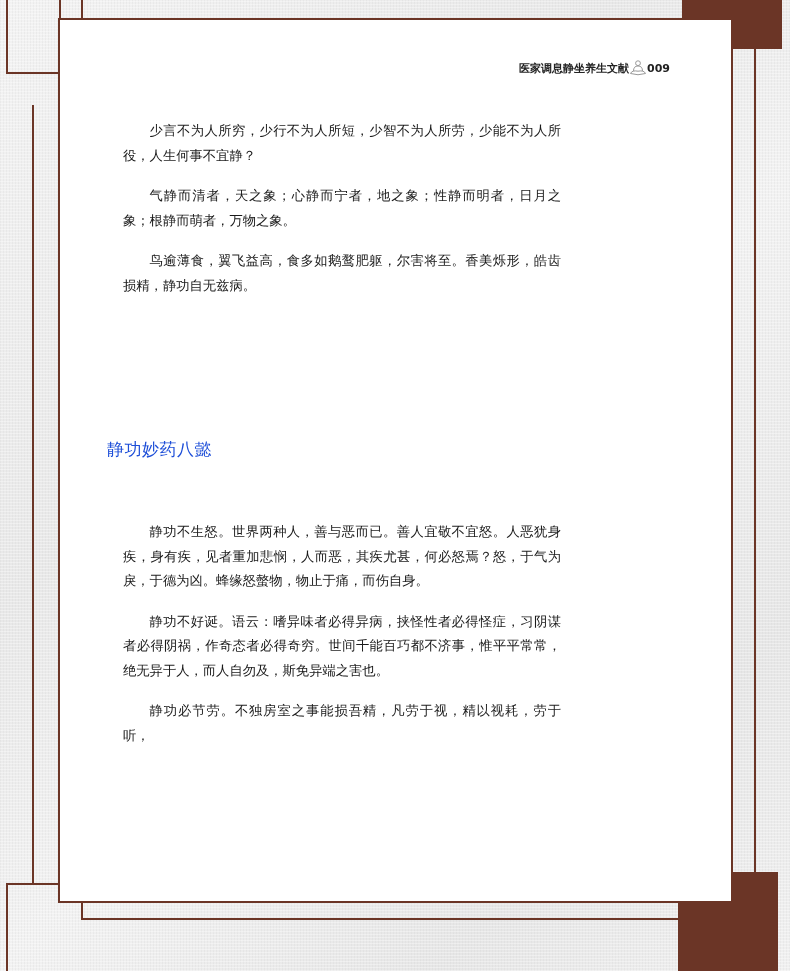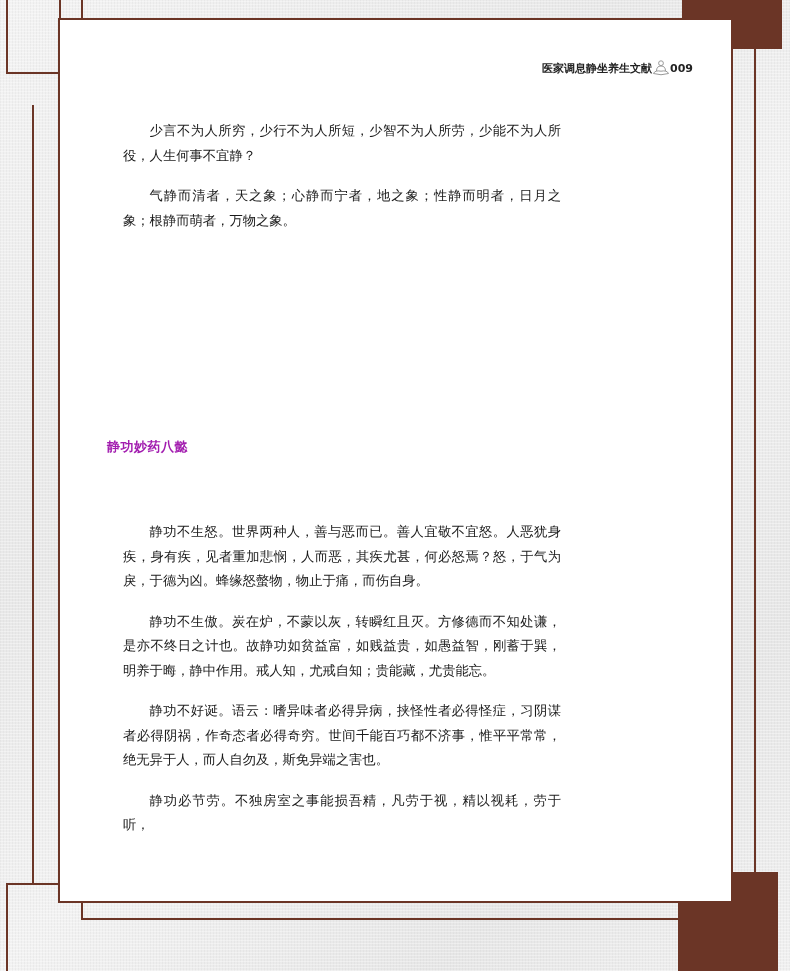--- a/index.html
+++ b/index.html
@@ -14,41 +14,41 @@
   }
   .line { position: absolute; background: #6b3526; }
   .block { position: absolute; background: #6b3526; }
   .outline { position: absolute; border: 2px solid #6b3526; box-sizing: border-box; }
 
   .page {
     position: absolute; left: 58px; top: 18px; width: 675px; height: 885px;
     background: #ffffff; border: 2px solid #6b3526; box-sizing: border-box;
   }
   .running-head {
-    position: absolute; right: 97px; top: 60px;
+    position: absolute; right: 120px; top: 60px;
     display: flex; align-items: center; 
     font-family: "DejaVu Sans", "Liberation Sans", sans-serif;
     font-size: 11px; font-weight: bold; color: #222; padding-left: 17px;
   }
   .running-head .icon { width: 18px; height: 16px; }
   .running-head .page-num { font-size: 11px; font-weight: bold; }
 
   .body-text {
     position: absolute; left: 107px; width: 470px;
     font-family: "DejaVu Serif", "Liberation Serif", serif;
     font-size: 13.3px; line-height: 24.5px; color: #1a1a1a;
     text-align: justify;
   }
   .body-text p { margin: 16px; text-indent: 2em; }
   .sec1 { top: 103px; }
   .sec2 { top: 504px; }
   .section-title {
     position: absolute; left: 107px; top: 438px;
     font-family: "DejaVu Serif", "Liberation Serif", serif;
-    font-size: 13px; font-weight: bold; color: #a21caf;
+    font-size: 17px; font-weight: normal; color: #1d4ed8;
     letter-spacing: 0.5px;
   }
 </style>
 </head>
 <body>
 
 <div class="outline" style="left:6px; top:-4px; width:55px; height:78px;"></div>
 <div class="line" style="left:81px; top:0; width:2px; height:20px;"></div>
 <div class="line" style="left:32px; top:105px; width:2px; height:780px;"></div>
 <div class="outline" style="left:6px; top:883px; width:740px; height:92px;"></div>
@@ -67,22 +67,22 @@
     <circle cx="9" cy="3.2" r="2.4" fill="none" stroke="#999" stroke-width="1"></circle>
     <path d="M4.5 11 Q4.5 6 9 6 Q13.5 6 13.5 11" fill="none" stroke="#999" stroke-width="1"></path>
     <path d="M1.5 13.5 Q3 10 9 11.2 Q15 10 16.5 13.5 Q9 16 1.5 13.5 Z" fill="none" stroke="#999" stroke-width="1"></path>
   </svg>
   <span class="page-num">009</span>
 </div>
 
 <div class="body-text sec1">
   <p>少言不为人所穷，少行不为人所短，少智不为人所劳，少能不为人所役，人生何事不宜静？</p>
   <p>气静而清者，天之象；心静而宁者，地之象；性静而明者，日月之象；根静而萌者，万物之象。</p>
+  <p>鸟逾薄食，翼飞益高，食多如鹅鹜肥躯，尔害将至。香美烁形，皓齿损精，静功自无兹病。</p>
 </div>
 
 <div class="section-title">静功妙药八懿</div>
 
 <div class="body-text sec2">
   <p>静功不生怒。世界两种人，善与恶而已。善人宜敬不宜怒。人恶犹身疾，身有疾，见者重加悲悯，人而恶，其疾尤甚，何必怒焉？怒，于气为戾，于德为凶。蜂缘怒螫物，物止于痛，而伤自身。</p>
-  <p>静功不生傲。炭在炉，不蒙以灰，转瞬红且灭。方修德而不知处谦，是亦不终日之计也。故静功如贫益富，如贱益贵，如愚益智，刚蓄于巽，明养于晦，静中作用。戒人知，尤戒自知；贵能藏，尤贵能忘。</p>
   <p>静功不好诞。语云：嗜异味者必得异病，挟怪性者必得怪症，习阴谋者必得阴祸，作奇态者必得奇穷。世间千能百巧都不济事，惟平平常常，绝无异于人，而人自勿及，斯免异端之害也。</p>
   <p>静功必节劳。不独房室之事能损吾精，凡劳于视，精以视耗，劳于听，</p>
 </div>
 
 </body></html>

